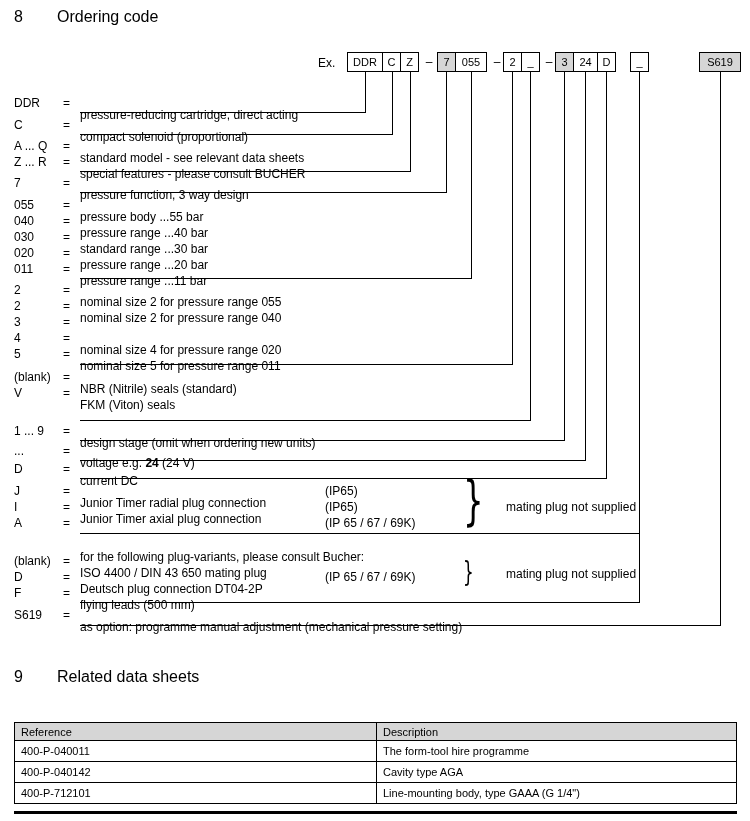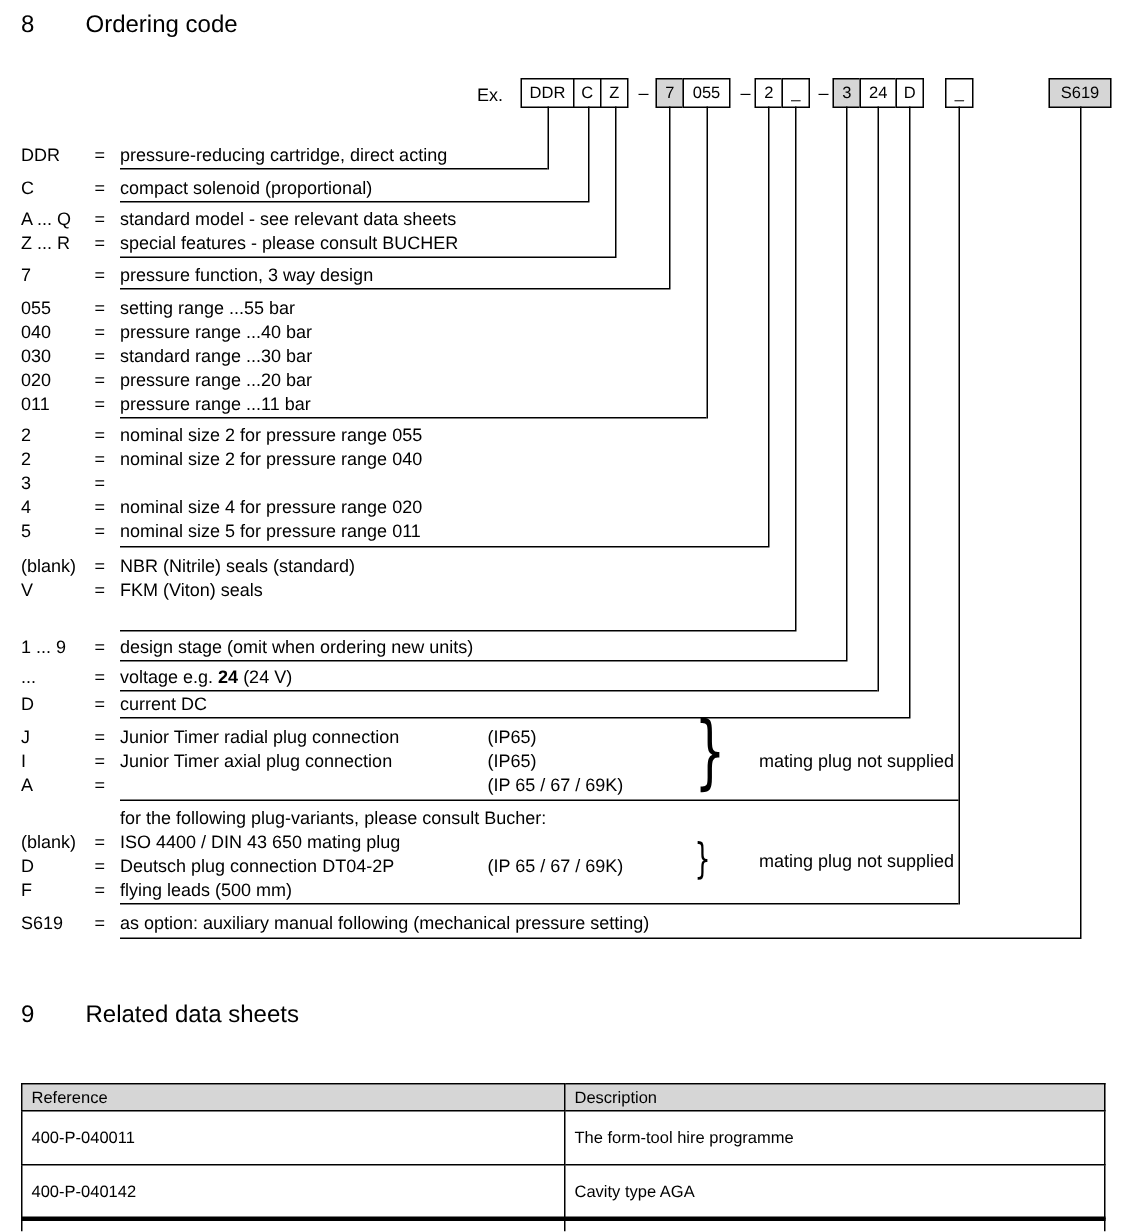--- a/index.html
+++ b/index.html
@@ -15,34 +15,34 @@
 
   .cbox { position:absolute; top:52px; height:20px; border:1px solid #000; background:#fff;
           font-size:11px; display:flex; align-items:center; justify-content:center; }
   .cbox.gray { background:#d6d6d6; }
   .cdash { position:absolute; top:52px; height:20px; width:12px; font-size:12px;
            display:flex; align-items:center; justify-content:center; }
 
   .row { position:absolute; left:0; width:750px; height:16px; font-size:12px; line-height:14px; }
   .row .c { position:absolute; left:14px; white-space:nowrap; }
   .row .e { position:absolute; left:63px; white-space:nowrap; }
-  .row .d { position:absolute; left:80px; white-space:nowrap; }
+  .row .d { position:absolute; left:80px; white-space:nowrap;margin-top:12px; }
   .row .x { position:absolute; left:325px; white-space:nowrap; }
 
   .hl { position:absolute; height:1px; background:#000; }
   .vl { position:absolute; width:1px; background:#000; }
 
   .brace { position:absolute; font-family:"DejaVu Sans",sans-serif; line-height:1;
            transform:scaleX(0.6); transform-origin:left center; }
   .note { position:absolute; font-size:12px; white-space:nowrap; }
 
   .tbl { position:absolute; left:14px; top:722px; width:723px; border-collapse:collapse; font-size:11px; }
   .tbl th, .tbl td { border:1px solid #000; padding:2px 6px; text-align:left; font-weight:normal; }
   .tbl th { background:#d6d6d6; height:18px; }
-  .tbl td { height:36px; background:#fff; }
+  .tbl td { height:21px; background:#fff; }
   .tbl .ref { width:362px; }
 
   .thick { position:absolute; background:#000; }
 </style>
 </head>
 <body>
 
 <div class="page">
 
   <div class="head" style="top:8px">
@@ -115,21 +115,21 @@
     <span class="d">special features - please consult BUCHER</span>
   </div>
   <div class="row" style="top:176px">
     <span class="c">7</span>
     <span class="e">=</span>
     <span class="d">pressure function, 3 way design</span>
   </div>
   <div class="row" style="top:198px">
     <span class="c">055</span>
     <span class="e">=</span>
-    <span class="d">setting range ...55 bar</span>
+    <span class="d">pressure body ...55 bar</span>
   </div>
   <div class="row" style="top:214px">
     <span class="c">040</span>
     <span class="e">=</span>
     <span class="d">pressure range ...40 bar</span>
   </div>
   <div class="row" style="top:230px">
     <span class="c">030</span>
     <span class="e">=</span>
     <span class="d">standard range ...30 bar</span>
@@ -227,21 +227,21 @@
     <span class="x">(IP 65 / 67 / 69K)</span>
   </div>
   <div class="row" style="top:586px">
     <span class="c">F</span>
     <span class="e">=</span>
     <span class="d">flying leads (500 mm)</span>
   </div>
   <div class="row" style="top:608px">
     <span class="c">S619</span>
     <span class="e">=</span>
-    <span class="d">as option: auxiliary manual following (mechanical pressure setting)</span>
+    <span class="d">as option: programme manual adjustment (mechanical pressure setting)</span>
   </div>
 
   <div class="brace" style="left:463px;top:474px;font-size:54px">}</div>
   <div class="note" style="left:506px;top:500px">mating plug not supplied</div>
   <div class="brace" style="left:463px;top:559px;font-size:28px">}</div>
   <div class="note" style="left:506px;top:567px">mating plug not supplied</div>
 
   <div class="head" style="top:668px">
     <span class="hnum">9</span>
     <span class="htxt">Related data sheets</span>

